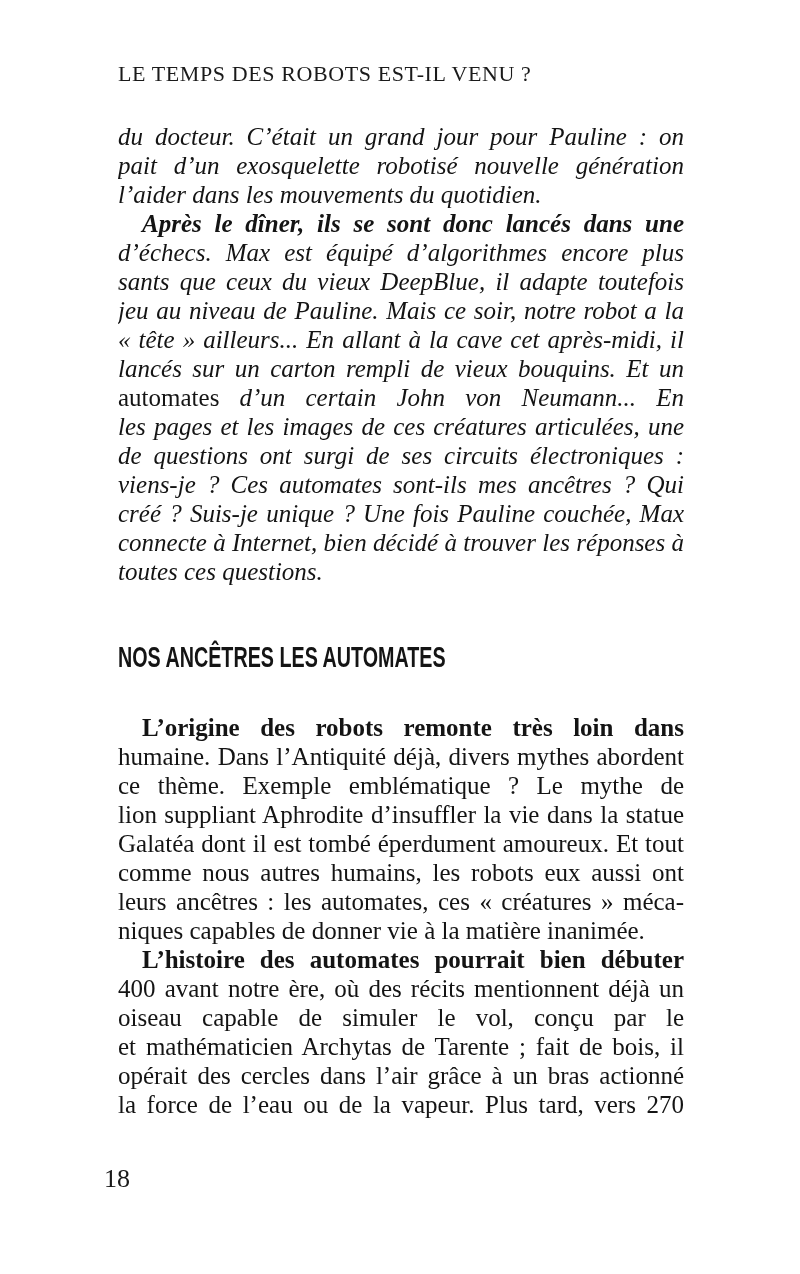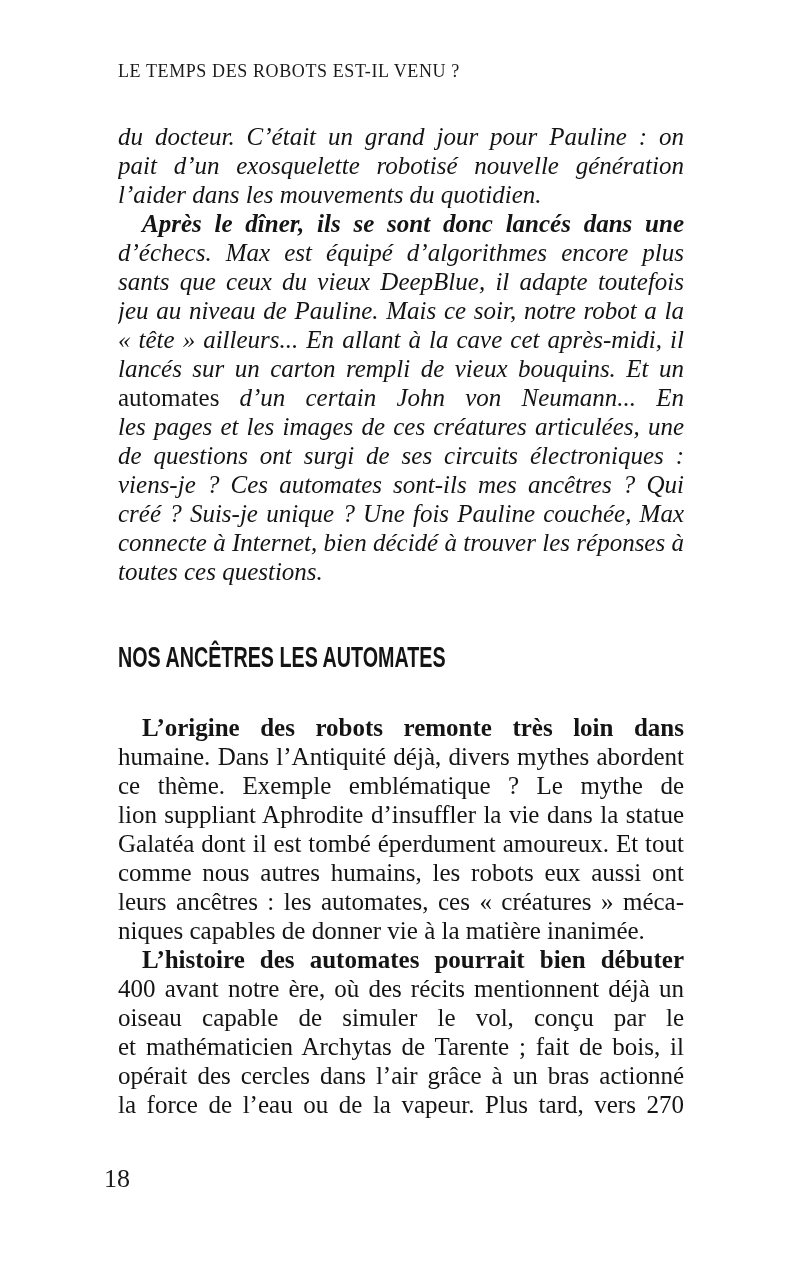--- a/index.html
+++ b/index.html
@@ -13,21 +13,21 @@
     height: 1274px;
     background: #ffffff;
     color: #141414;
     font-family: "Liberation Serif", "DejaVu Serif", serif;
     overflow: hidden;
   }
   .running-head {
     position: absolute;
     left: 118px;
     top: 61px;
-    font-size: 18px;
+    font-size: 22px;
     letter-spacing: 0.6px;
     white-space: nowrap;
     color: #1a1a1a;
   }
   .text-block {
     position: absolute;
     left: 118px;
     width: 566px;
   }
   .italic-block { top: 122px; }

